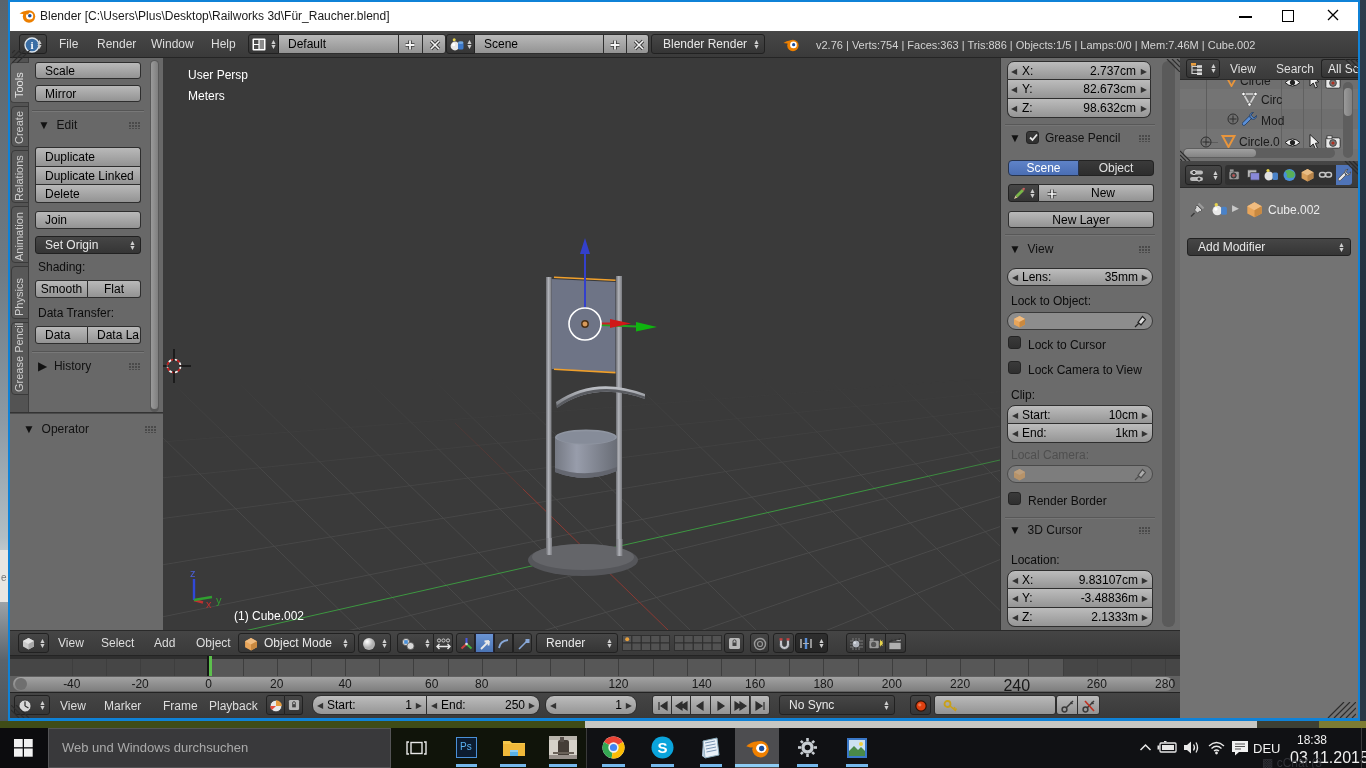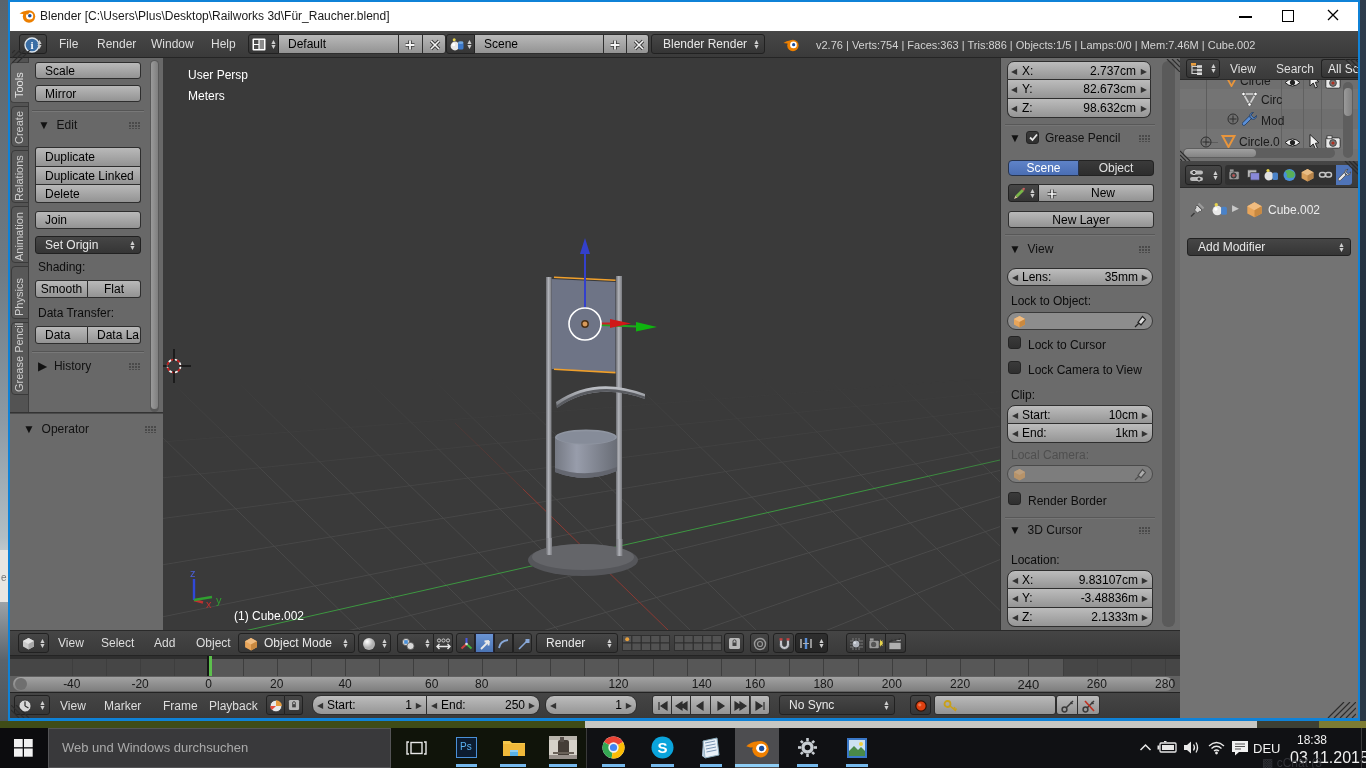--- a/index.html
+++ b/index.html
@@ -688,21 +688,21 @@
         <div class="abs" style="left:310.1px;top:1px;width:50px;text-align:center;font-size:12px;color:#181818;">40</div>
         <div class="abs" style="left:378.4px;top:1px;width:50px;text-align:right;font-size:12px;color:#181818;">60</div>
         <div class="abs" style="left:446.8px;top:1px;width:50px;text-align:center;font-size:12px;color:#181818;">80</div>
         <div class="abs" style="left:515.1px;top:1px;width:50px;text-align:center;font-size:12px;color:#181818;margin-top:45px;">100</div>
         <div class="abs" style="left:583.4px;top:1px;width:50px;text-align:center;font-size:12px;color:#181818;">120</div>
         <div class="abs" style="left:651.8px;top:1px;width:50px;text-align:right;font-size:12px;color:#181818;">140</div>
         <div class="abs" style="left:720.1px;top:1px;width:50px;text-align:center;font-size:12px;color:#181818;">160</div>
         <div class="abs" style="left:788.4px;top:1px;width:50px;text-align:center;font-size:12px;color:#181818;">180</div>
         <div class="abs" style="left:856.8px;top:1px;width:50px;text-align:center;font-size:12px;color:#181818;">200</div>
         <div class="abs" style="left:925.1px;top:1px;width:50px;text-align:center;font-size:12px;color:#181818;">220</div>
-        <div class="abs" style="left:993.4px;top:1px;width:50px;text-align:center;font-size:13px;color:#181818;">240</div>
+        <div class="abs" style="left:993.4px;top:1px;width:50px;text-align:left;font-size:16px;color:#181818;">240</div>
         <div class="abs" style="left:1061.8px;top:1px;width:50px;text-align:center;font-size:12px;color:#181818;">260</div>
         <div class="abs" style="left:1130.1px;top:1px;width:50px;text-align:center;font-size:12px;color:#181818;">280</div>
       </div>
   </div>
   <div class="abs" id="theader" style="left:10px;top:692px;width:1170px;height:26px;background:linear-gradient(#454545,#3a3a3a);border-top:1px solid #232323;box-sizing:border-box;">
     <div class="btnd" style="left:4px;top:2px;width:36px;height:20px;">
       <svg class="abs" style="left:3px;top:3px;" width="15" height="14" viewBox="0 0 15 14">
           <circle cx="7" cy="7" r="6" fill="#d8d8d8" stroke="#333" stroke-width="0.8"></circle>
           <path d="M7 7 L7 2.5 M7 7 L10.5 9" stroke="#333" stroke-width="1.3"></path>
         </svg>

